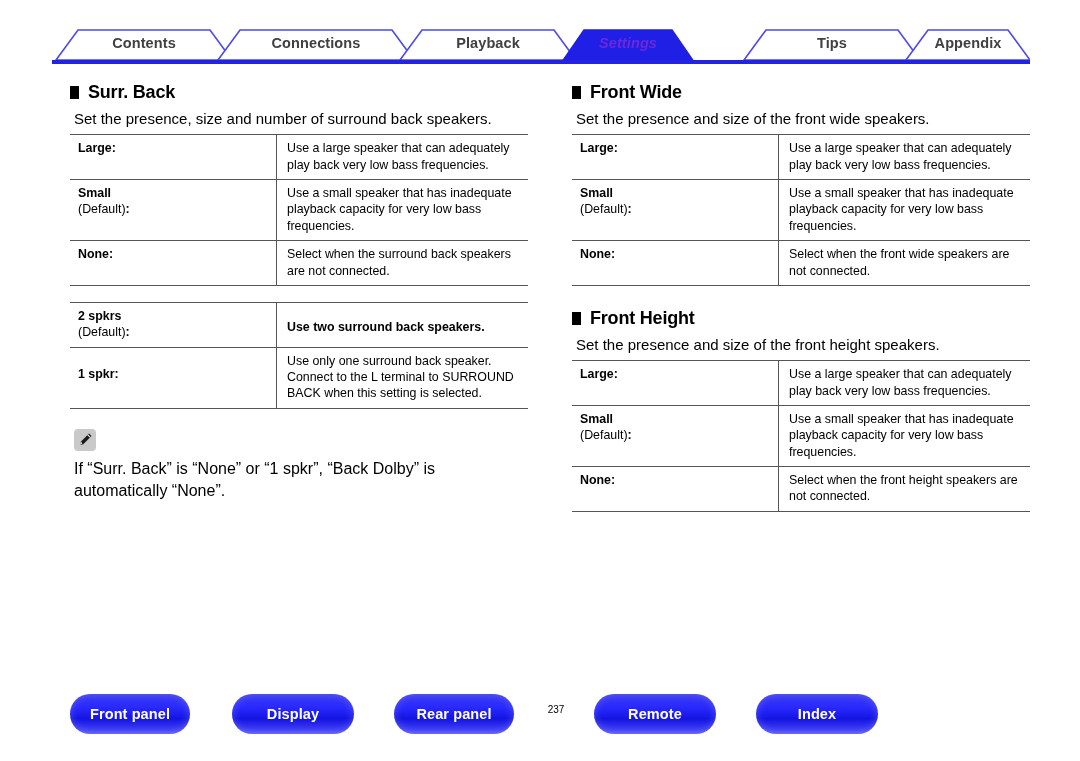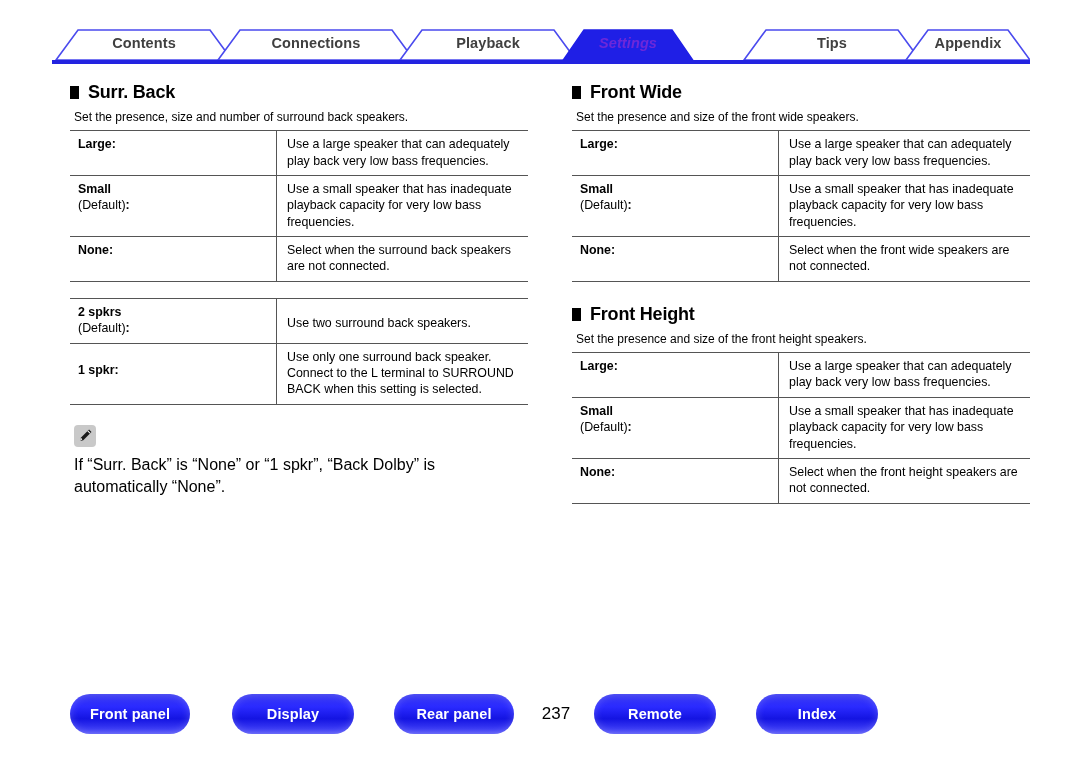--- a/index.html
+++ b/index.html
@@ -66,21 +66,21 @@
     background: #000;
     margin-right: 9px;
     flex: none;
   }
   .sec-head .sec-title {
     font-size: 18px;
     font-weight: bold;
     letter-spacing: -0.2px;
   }
   .sec-desc {
-    font-size: 12px;
+    font-size: 15px;
     margin: 0 0 5px 4px;
     line-height: 1.35;
   }
 
   
   table.spec {
     border-collapse: collapse;
     width: 458px;
     table-layout: fixed;
     margin: 0 0 0 0;
@@ -155,21 +155,21 @@
     align-items: center;
     justify-content: center;
     letter-spacing: 0.1px;
   }
   .pg-num {
     position: absolute;
     top: 10px;
     left: 522px;
     width: 36px;
     text-align: center;
-    font-size: 17px;
+    font-size: 10px;
     font-weight: normal;
     color: #000;
   }
 </style>
 </head>
 <body>
 
 <div class="tabbar">
   <svg width="978" height="36" viewBox="0 0 978 36" xmlns="http://www.w3.org/2000/svg">
 
@@ -229,21 +229,21 @@
 
   <div class="tbl-gap"></div>
 
   <table class="spec">
     <tbody>
         <tr>
       <td class="k">
         <span class="k-main">2 spkrs</span><br>
         <span class="k-sub">(Default)</span><b>:</b>
       </td>
-      <td class="v" style="padding-top:16px;">Use two surround back speakers.</td>
+      <td class="v" style="padding-top:16px;font-weight:bold;">Use two surround back speakers.</td>
     </tr>
     <tr>
       <td class="k" style="padding-top:18px;">
         <span class="k-main">1 spkr</span><b>:</b>
       </td>
       <td class="v">Use only one surround back speaker. Connect to the L terminal to SURROUND BACK when this setting is selected.</td>
     </tr>
   </tbody>
     </table>
 

